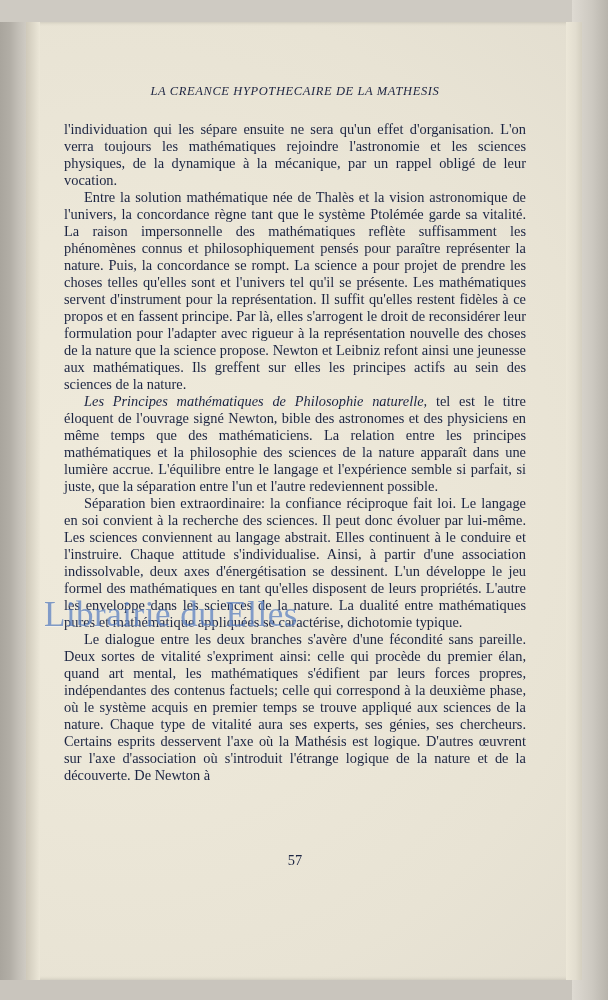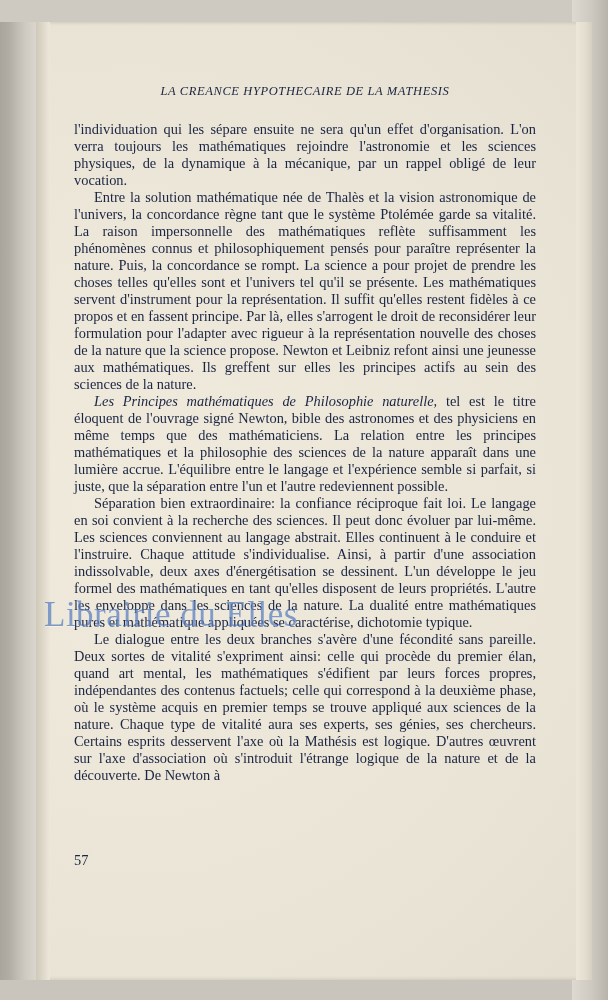--- a/index.html
+++ b/index.html
@@ -40,21 +40,21 @@
   .scan-bottom {
     position: absolute;
     bottom: 0; left: 0;
     width: 608px; height: 20px;
     background: #c9c5bd;
   }
 
   
   .page {
     position: absolute;
-    left: 36px;
+    left: 26px;
     top: 22px;
     width: 556px;
     height: 958px;
     background:
       radial-gradient(ellipse at 18% 50%, #efeadb 0%, #ece7d8 40%, #e8e3d4 75%, #e3ded0 100%);
     box-shadow: -2px 0 4px rgba(0,0,0,0.18) inset;
   }
   .page-edge {
     position: absolute;
     left: 0; top: 0;
@@ -100,20 +100,21 @@
     text-indent: 20px;
   }
   .body-text p em {
   }
 
   .folio {
     position: absolute;
     left: 38px;
     top: 830px;
     width: 462px;
+    text-align: center;
     font-size: 14.4px;
     color: #1b2442;
   }
 
   
   .watermark {
     position: absolute;
     left: 44px;
     top: 595px;
     width: 480px;

